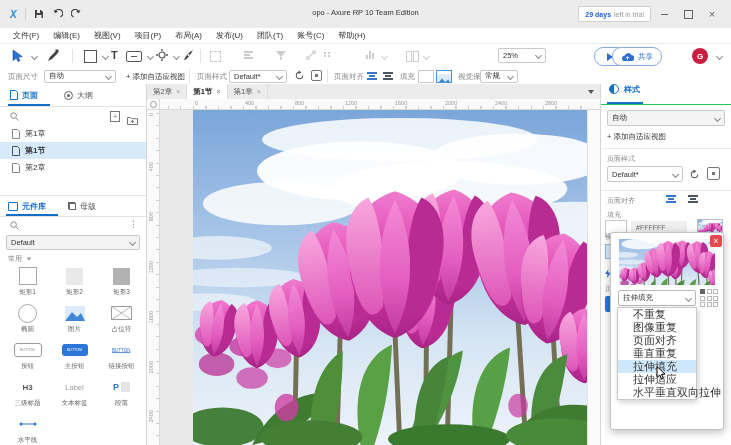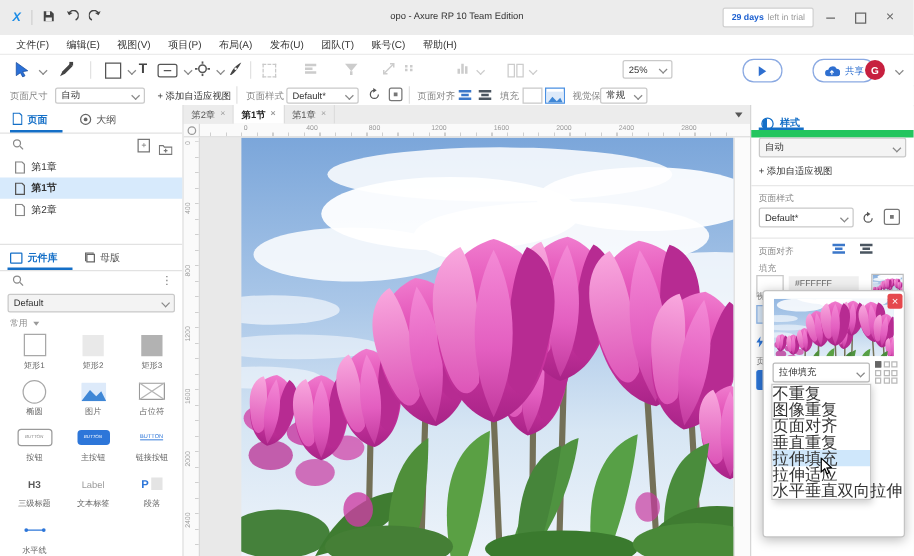--- a/index.html
+++ b/index.html
@@ -52,21 +52,21 @@
   .hnum{position:absolute;top:1px;font-size:5.5px;color:#999}
   .vnum{position:absolute;left:1px;font-size:5.5px;color:#999;writing-mode:vertical-rl;transform:rotate(180deg)}
   
   #rightpanel{left:600px;top:84px;width:131px;height:361px;background:#fff;border-left:1px solid #d6d6d6;box-sizing:border-box}
   .rp-lbl{font-size:7px;color:#8a8a8a}
   .hr{border-top:1px solid #e8e8e8}
   
   #fillpopup{left:610px;top:232px;width:112px;height:196px;background:#fff;border:1px solid #c4c4c4;border-radius:3px;
              box-shadow:0 2px 9px rgba(0,0,0,.28);z-index:5}
   #fillmenu{left:617px;top:307px;width:78px;background:#fff;border:1px solid #c9c9c9;box-shadow:1px 2px 6px rgba(0,0,0,.2);z-index:6}
-  .mitem{height:13px;line-height:13px;font-size:13px;padding-left:0;color:#333;white-space:nowrap}
+  .mitem{height:13px;line-height:13px;font-size:11px;padding-left:15px;color:#333;white-space:nowrap}
   .mitem.hl{background:#cfe7fb}
   .dots{display:grid;grid-template-columns:repeat(3,5px);grid-auto-rows:5px;gap:1.5px}
   .dot{border:1px solid #b9b9b9;background:#fff;box-sizing:border-box}
   .dot.on{background:#666;border-color:#666}
   .barsB i,.barsD i{display:block;background:#3b77c9;height:2px;margin:1px auto}
   .barsD i{background:#4a5560}
 </style>
 </head>
 <body>
 
@@ -277,28 +277,28 @@
       <i style="width:2px;height:4px;background:#ccc"></i>
       <i style="width:2px;height:8px;background:#ccc"></i>
       <i style="width:2px;height:6px;background:#ccc"></i>
     </span>
   <span class="abs chv" style="left:378px;top:10px;border-color:#ccc"></span>
   <span class="abs dico" style="left:406px;top:7px;display:flex;gap:1px">
       <i style="width:4px;height:9px;border:1px solid #ccc"></i>
       <i style="width:4px;height:9px;border:1px solid #ccc"></i>
     </span>
   <span class="abs chv" style="left:420px;top:10px;border-color:#ccc"></span>
-  <span class="abs selbox" style="left:498px;top:4px;width:40px;height:15px">
+  <span class="abs selbox" style="left:498px;top:4px;width:48px;height:15px">
     <span>25%</span>
       <span class="chv"></span>
   </span>
   <span class="abs pill" style="left:594px;top:3px;width:30px">
     <i style="width:0;height:0;border-top:4px solid transparent;border-bottom:4px solid transparent;border-left:6px solid #2e6fd0"></i>
   </span>
-  <span class="abs pill" style="left:650px;top:3px;width:48px;gap:4px">
+  <span class="abs pill" style="left:612px;top:3px;width:48px;gap:4px">
     <svg width="13" height="10" viewBox="0 0 16 12">
         <path d="M4.5,11 a3.2,3.2 0 0 1 0-6.4 a4.4,4.4 0 0 1 8.2,-1 a3.2,3.2 0 0 1 -0.2,7.4 Z" fill="#2e6fd0"></path>
         <path d="M8,9.5 V5.8 M6.3,7.4 L8,5.6 L9.7,7.4" stroke="#fff" stroke-width="1.1" fill="none"></path>
       </svg>
     <span style="font-size:7.5px;color:#2e6fd0">共享</span>
   </span>
   <span class="abs" style="left:692px;top:4px;width:16px;height:16px;border-radius:50%;background:#c7203f;color:#fff;font-size:8px;font-weight:bold;display:flex;align-items:center;justify-content:center">
     <span>G</span>
   </span>
   <span class="abs chv" style="left:713px;top:10px"></span>
@@ -579,21 +579,21 @@
   </div>
   <div class="abs" style="left:13px;top:26px;width:427px;height:335px;background:#e9e9e9;overflow:hidden">
     <svg class="abs" style="left:33px;top:0;width:394px;height:335px" viewBox="0 0 400 340" preserveAspectRatio="xMidYMid slice">
         <use href="#tulip-scene"></use>
       </svg>
   </div>
   <div class="abs" style="left:440px;top:26px;width:13px;height:335px;background:#fbfbfb;border-left:1px solid #e3e3e3;box-sizing:border-box"></div>
 </div>
 
 <div class="abs" id="rightpanel">
-  <div style="height:20px;border-bottom:6px solid #22c55e;position:relative;display:flex;align-items:flex-end">
+  <div style="height:20px;border-bottom:1px solid #22c55e;position:relative;display:flex;align-items:flex-start">
     <i style="margin-left:8px;width:8px;height:8px;border:1px solid #146fc7;border-radius:50%;background:linear-gradient(90deg,#146fc7 50%,#fff 50%)"></i>
     <span style="margin-left:5px;font-size:8px;font-weight:bold;color:#146fc7">样式</span>
     <i class="abs" style="left:6px;bottom:0;width:36px;height:2px;background:#146fc7"></i>
   </div>
   <div class="abs selbox" style="left:6px;top:26px;width:118px;height:16px;background:#f4f4f4">
     <span>自动</span>
       <span class="chv"></span>
   </div>
   <span class="abs" style="left:6px;top:48px;font-size:7.5px;color:#333">+ 添加自适应视图</span>
   <div class="abs hr" style="left:0;top:64px;width:131px"></div>

